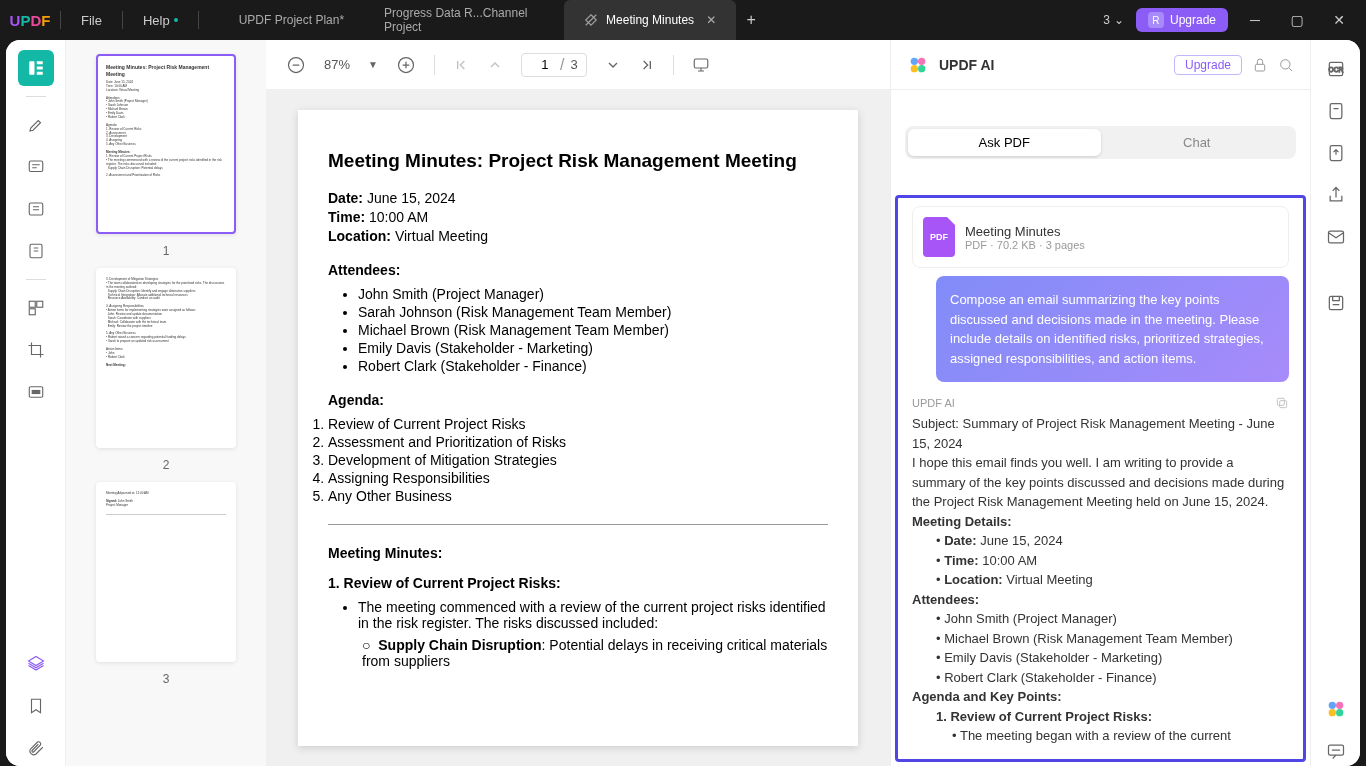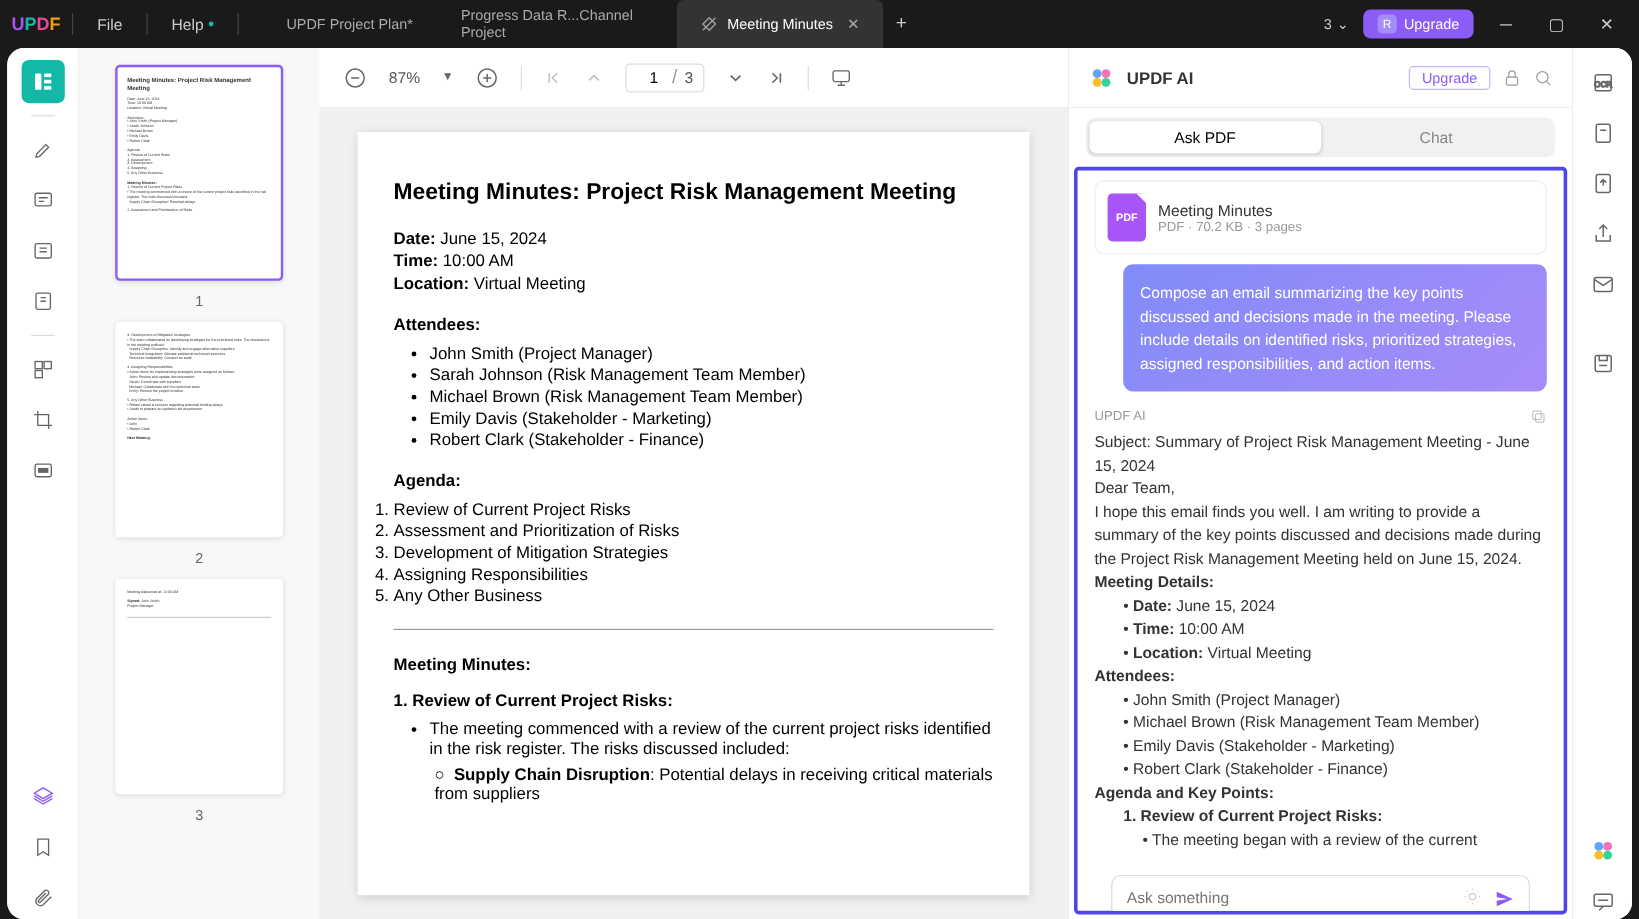--- a/index.html
+++ b/index.html
@@ -41,21 +41,21 @@
 .doc-h1 { font-size: 19px; font-weight: bold; margin-bottom: 18px;}
 .doc-line { font-size: 14px; margin-bottom: 3px;}
 .doc-line b{font-weight:bold;}
 .doc-sub { font-size: 14px; font-weight:bold; margin: 18px 0 8px;}
 .doc-ul { margin-left: 30px; font-size: 14px;}
 .doc-ul li{ margin-bottom: 2px; list-style: disc;}
 .doc-ol { font-size: 14px;}
 .doc-ol li{ margin-bottom: 2px;}
 .doc-hr { border:none; border-top:1px solid #999; margin: 20px 0;}
 .doc-body { font-size: 14px; margin-left: 30px;}
-.ai-panel { width: 420px; background:#fff; border-left:1px solid #eee; display:flex; flex-direction:column;}
+.ai-panel { width: 420px; background:#fff; border-left:1px solid #eee; display:flex; flex-direction:column;gap:28px;}
 .ai-header { height: 50px; display:flex; align-items:center; padding: 0 16px; gap:10px; border-bottom:1px solid #eee;}
 .ai-logo { width:22px; height:22px;}
 .ai-title { font-size: 14px; font-weight: 600; color:#333; flex:1;}
 .ai-upgrade { border:1px solid #c4b5fd; color:#8b5cf6; padding:2px 10px; border-radius:4px; font-size:12px; cursor:pointer;}
 .ai-lock { color:#999; cursor:pointer;}
 .ai-search { color:#999; cursor:pointer;}
 .ai-tab { flex:1; text-align:center; padding: 6px 0; font-size: 13px; cursor:pointer; border-radius:6px;}
 .ai-tab.active { background:#fff; box-shadow: 0 1px 3px rgba(0,0,0,0.15); font-weight:500;}
 .ai-tab.inactive { color:#888;}
 .ai-tabs-wrap{background:#f1f1f1; border-radius:8px; display:flex; margin: 8px 14px; padding:3px;}
@@ -348,21 +348,20 @@
         <span>UPDF AI</span>
         <span class="copy-icon">
             <svg width="14" height="14" viewBox="0 0 24 24" fill="none" stroke="#bbb" stroke-width="1.5">
               <rect x="8" y="8" width="12" height="12" rx="2"></rect>
               <rect x="4" y="4" width="12" height="12" rx="2"></rect>
             </svg>
           </span>
       </div>
       <div class="response">
         <div>Subject: Summary of Project Risk Management Meeting - June 15, 2024</div>
-        <div>Dear Team,</div>
         <div>I hope this email finds you well. I am writing to provide a summary of the key points discussed and decisions made during the Project Risk Management Meeting held on June 15, 2024.</div>
         <div><b>Meeting Details:</b></div>
         <div class="resp-bullet">• <b>Date:</b><span> June 15, 2024</span></div>
         <div class="resp-bullet">• <b>Time:</b><span> 10:00 AM</span></div>
         <div class="resp-bullet">• <b>Location:</b><span> Virtual Meeting</span></div>
         <div><b>Attendees:</b></div>
         <div class="resp-bullet">• <span>John Smith (Project Manager)</span></div>
         <div class="resp-bullet">• <span>Michael Brown (Risk Management Team Member)</span></div>
         <div class="resp-bullet">• <span>Emily Davis (Stakeholder - Marketing)</span></div>
         <div class="resp-bullet">• <span>Robert Clark (Stakeholder - Finance)</span></div>

